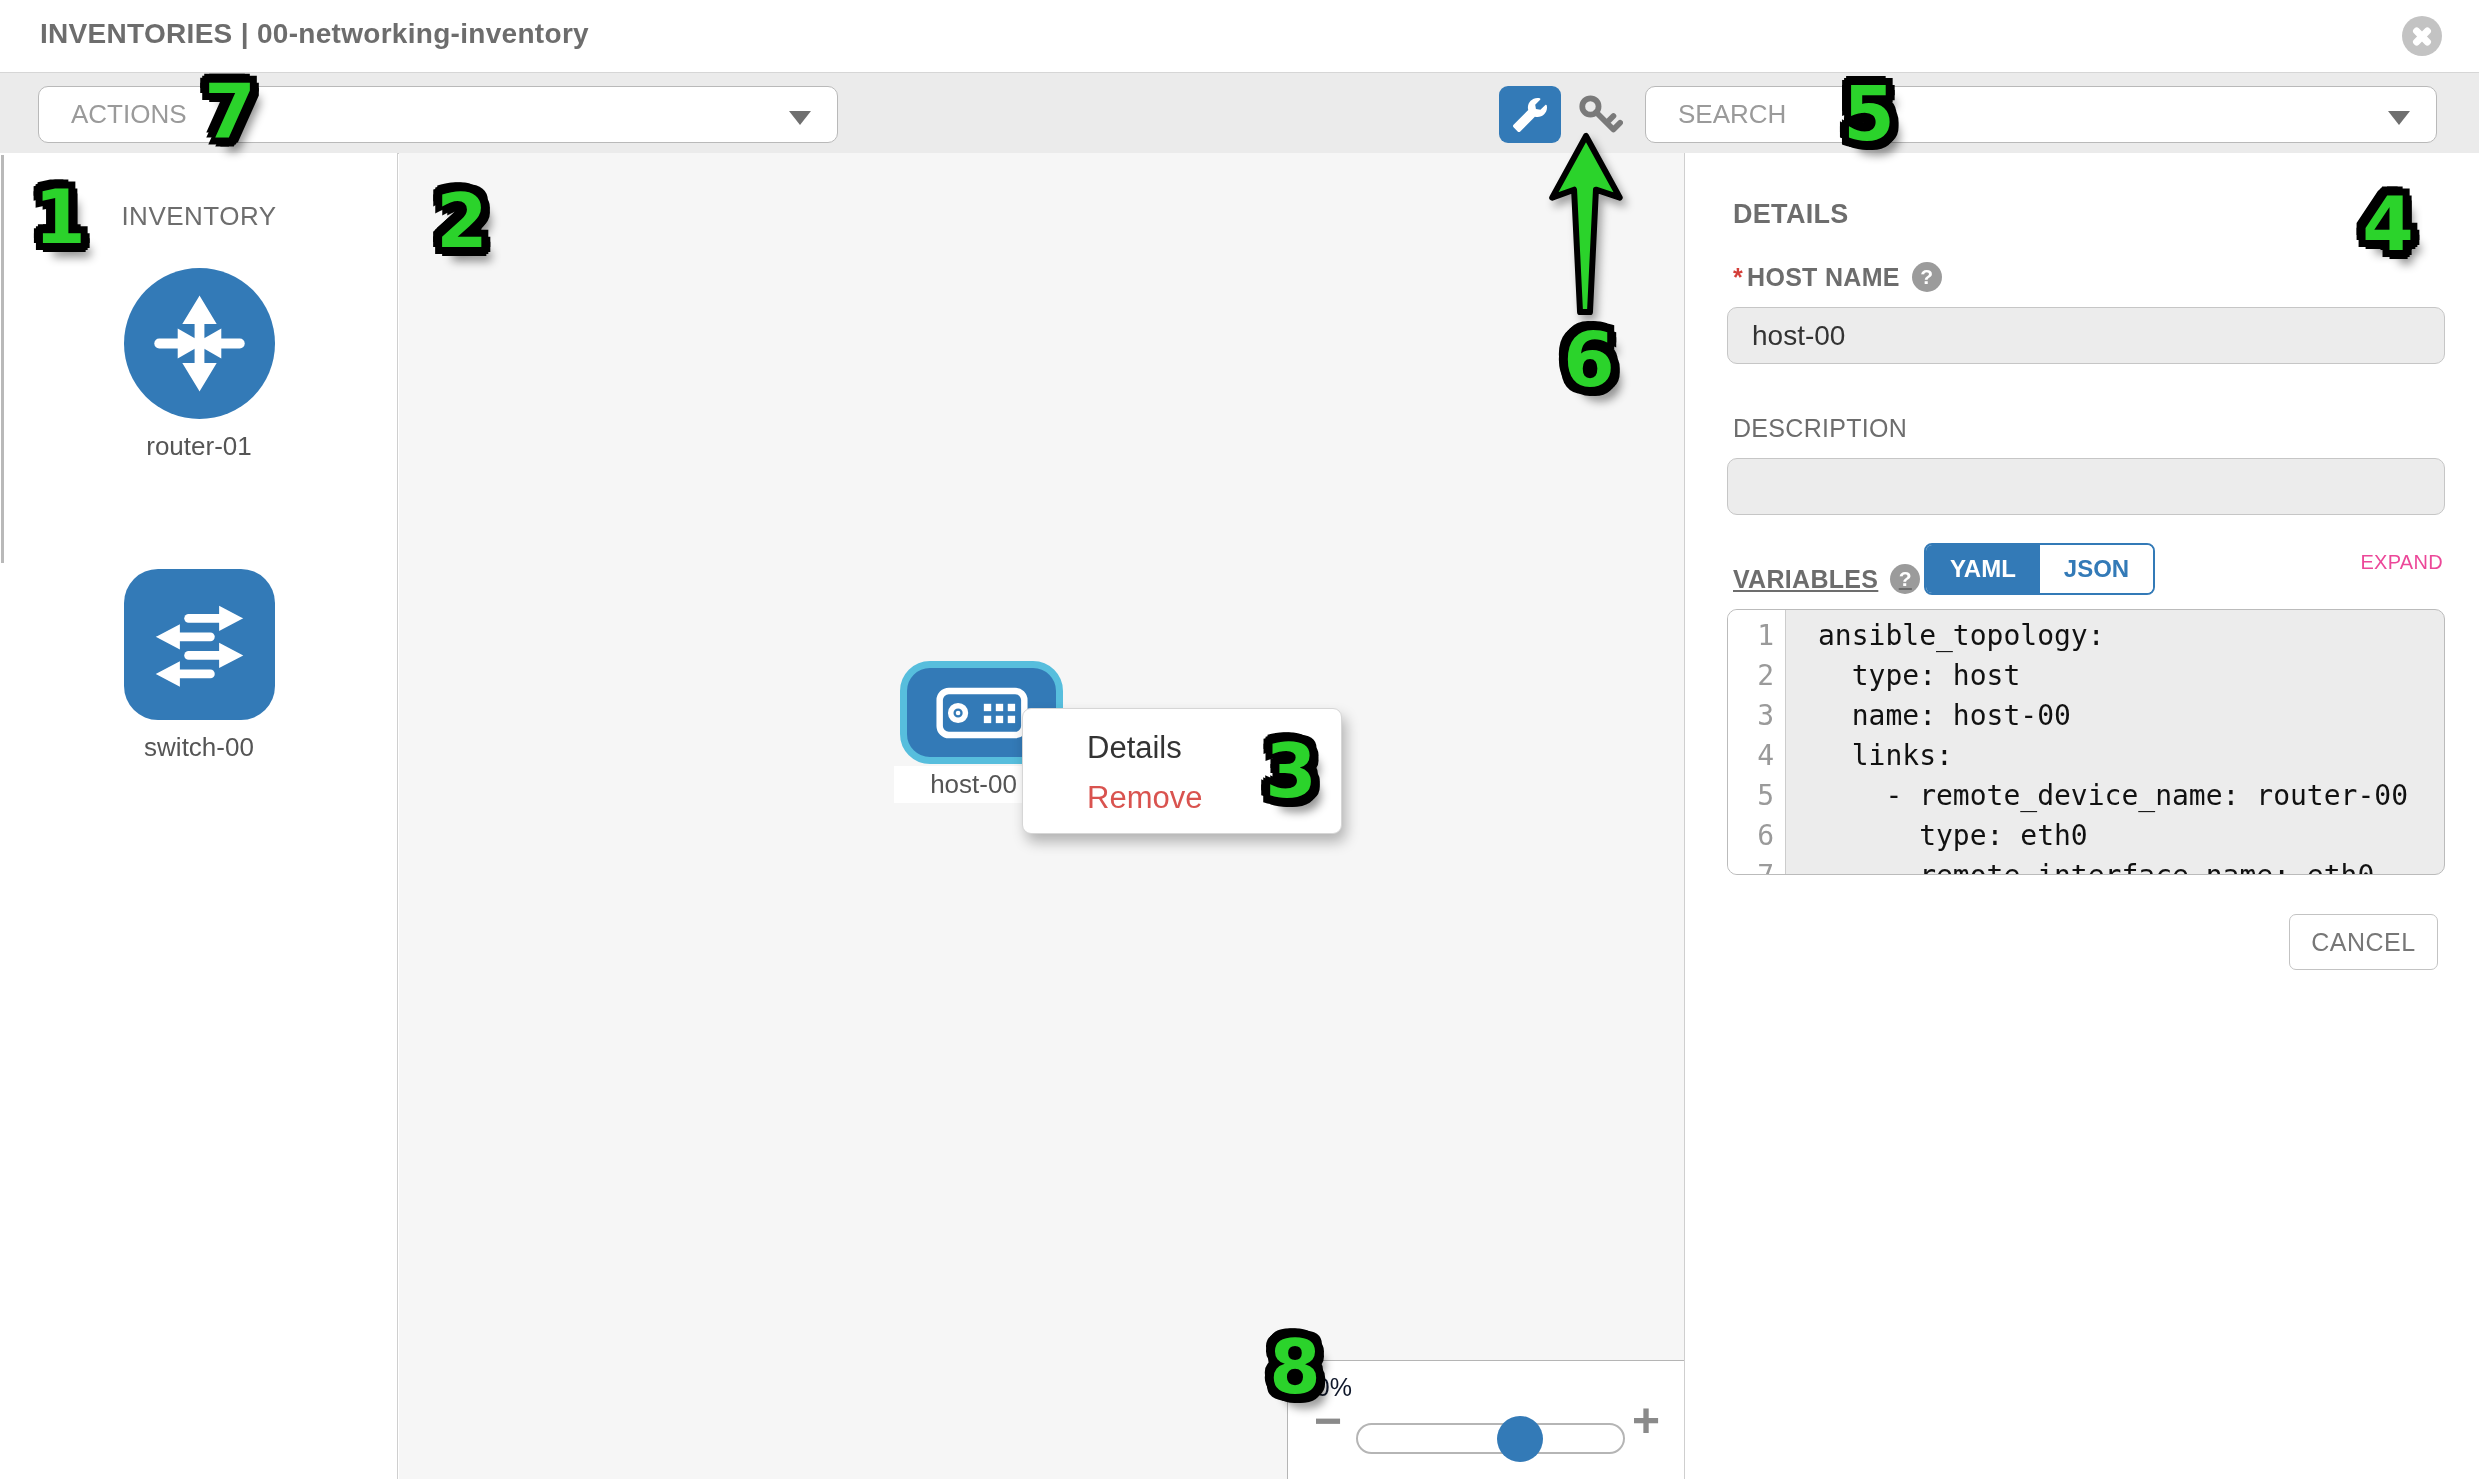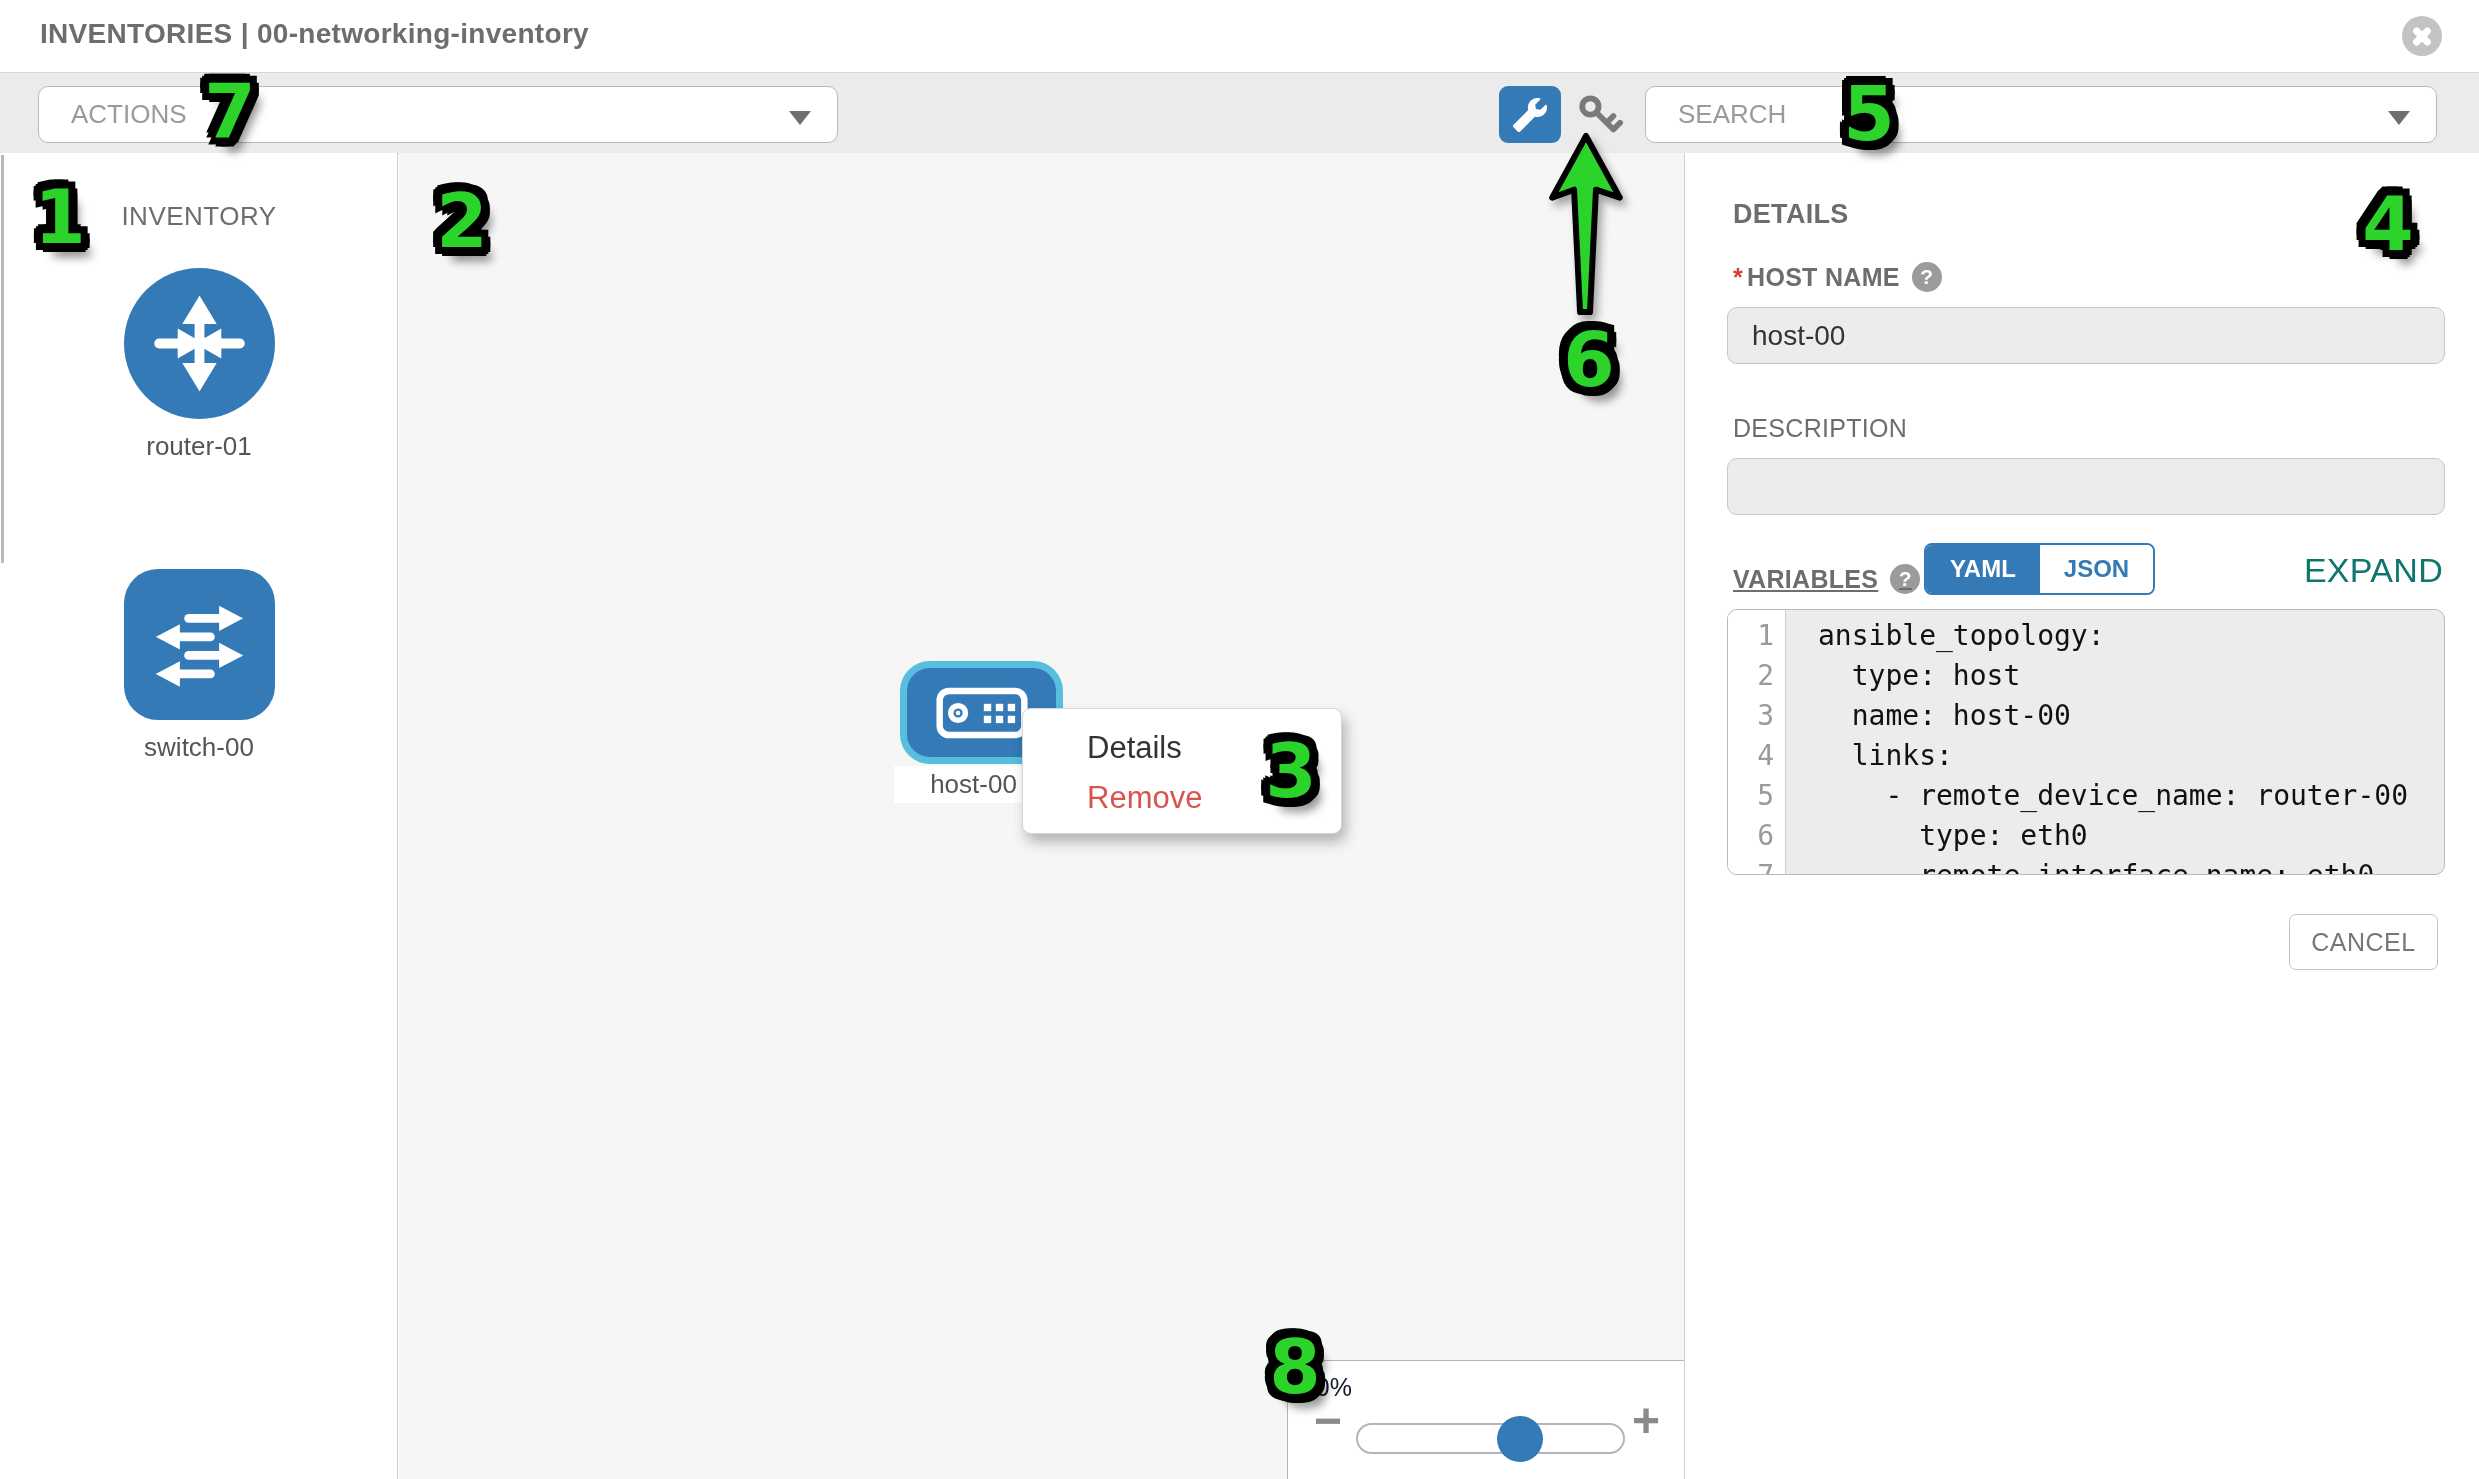--- a/index.html
+++ b/index.html
@@ -57,21 +57,21 @@
   .dt-title { position:absolute; left:48px; top:46px; font-size:27px; font-weight:bold; color:#6d6d6d; letter-spacing:0.3px; }
   .fld-label { position:absolute; left:48px; font-size:25px; color:#6d6d6d; font-weight:600; letter-spacing:0.3px; display:flex; align-items:center; gap:12px; }
   .req { color:#d43f3a; font-weight:bold; margin-right:4px; }
   .help-ic { display:inline-block; width:30px; height:30px; border-radius:50%; background:#9b9b9b; color:#fff; font-size:21px; font-weight:bold; text-align:center; line-height:30px; cursor:pointer; }
   .tb-input { position:absolute; left:42px; width:718px; height:57px; background:#ececec; border:1px solid #c6c6c6; border-radius:10px; font-size:28px; color:#333; padding:0 24px; font-family:"Liberation Sans", sans-serif; }
   .vars-row { position:absolute; left:0; top:396px; width:796px; height:60px; }
   .fmt-toggle { position:absolute; left:239px; top:-6px; display:inline-flex; border:2px solid #337ab7; border-radius:8px; overflow:hidden; cursor:pointer; }
   .fmt-seg { font-size:24px; font-weight:bold; padding:10px 24px; }
   .fmt-seg.active { background:#337ab7; color:#fff; }
   .fmt-seg.inactive { background:#fff; color:#337ab7; }
-  .expand-link { position:absolute; right:38px; top:2px; font-size:34px; color:#0f766e; cursor:pointer; letter-spacing:0.3px; }
+  .expand-link { position:absolute; right:38px; top:2px; font-size:20px; color:#ec4899; cursor:pointer; letter-spacing:0.3px; }
 
   .editor { position:absolute; left:42px; top:456px; width:718px; height:266px; background:#ececec; border:1px solid #bbb; border-radius:10px; overflow:hidden; cursor:text; }
   .gutter { position:absolute; left:0; top:0; bottom:0; width:58px; background:#fff; border-right:1px solid #ccc; }
   .crow { position:relative; height:40px; line-height:40px; white-space:pre; font-family:"DejaVu Sans Mono", monospace; }
   .crows { padding-top:6px; }
   .lnum { display:inline-block; width:58px; padding-right:12px; text-align:right; font-size:28px; color:#9a9a9a; vertical-align:top; }
   .lcode { display:inline-block; padding-left:32px; font-size:28px; color:#111; }
 
   .cancel-btn { position:absolute; left:604px; top:761px; width:149px; height:56px; background:#fff; border:1px solid #c3c3c3; border-radius:7px; font-size:25px; color:#777; letter-spacing:0.5px; display:flex; align-items:center; justify-content:center; cursor:pointer; }
 

